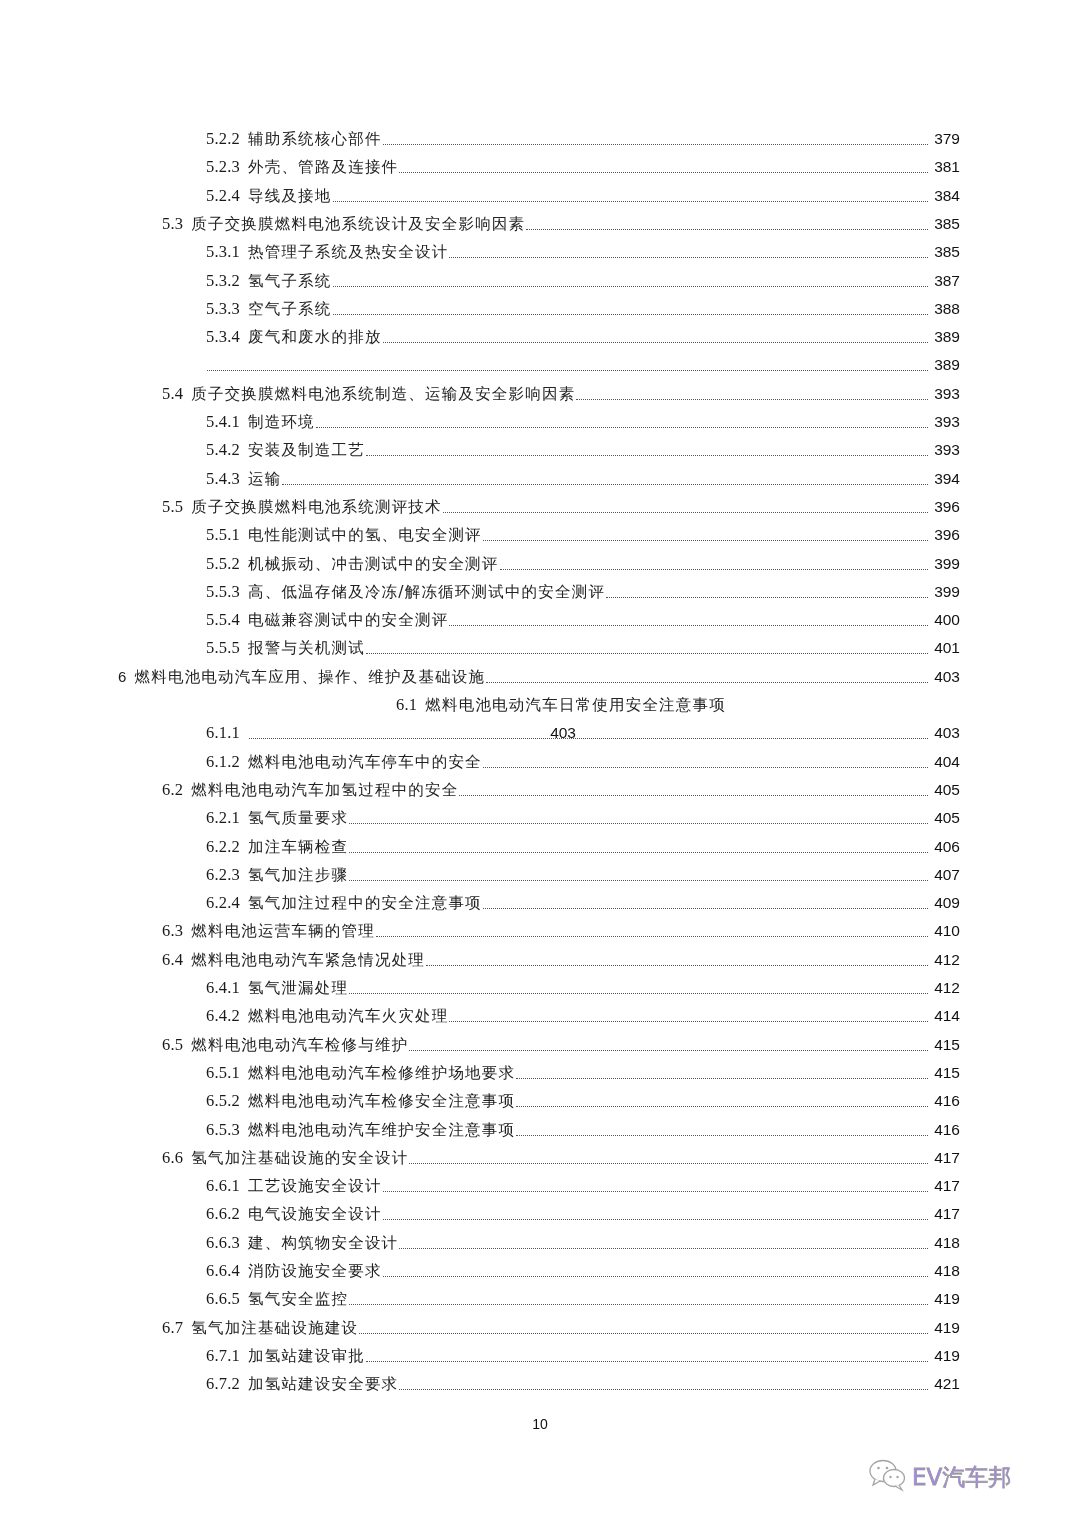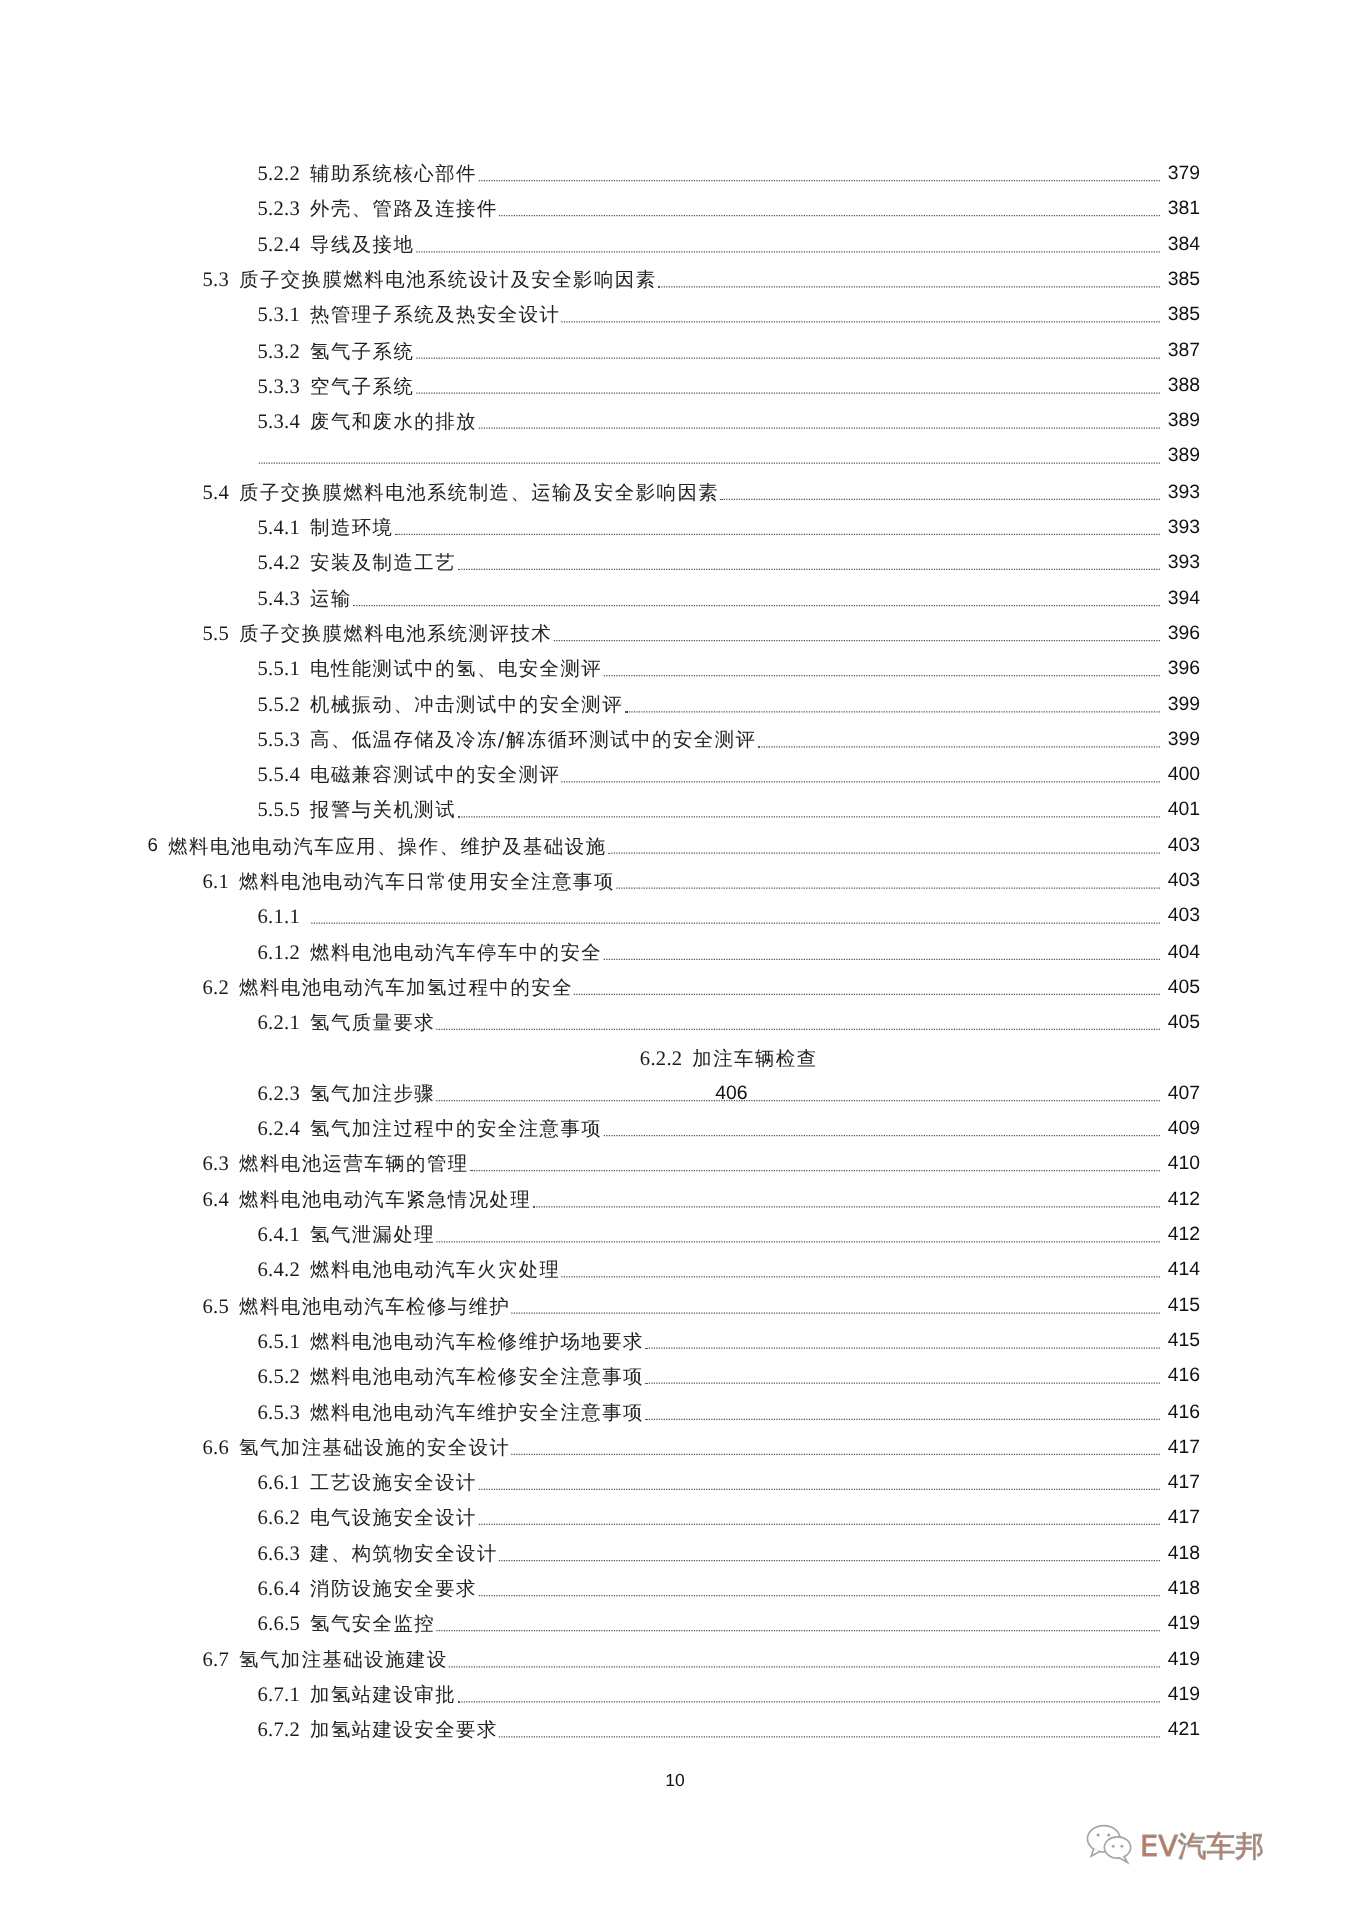--- a/index.html
+++ b/index.html
@@ -12,21 +12,21 @@
   .row .num { font-family: "Liberation Serif", serif; font-size: 16.5px; margin-right: 8px; letter-spacing: 0.2px; }
   .row.l1 .num { font-family: "Liberation Sans", sans-serif; font-size: 15px; }
   .row .title { font-family: "DejaVu Sans", sans-serif; font-size: 15.5px; letter-spacing: 1.2px; color: #222; }
   .row .dots { flex: 1; height: 28px; margin: 0 2px 0 1px; position: relative; }
   .row .dots::after { content: ""; position: absolute; left: 0; right: 0; bottom: 8px;
          border-bottom: 1.4px dotted #555; }
   .row .page { font-family: "Liberation Sans", sans-serif; font-size: 15.5px; width: 30px; text-align: right; color: #111; }
   .pagenum { position: absolute; top: 1416px; left: 520px; width: 40px; text-align: center;
              font-family: "Liberation Sans", sans-serif; font-size: 14px; color: #111; }
   .watermark { position: absolute; top: 1458px; left: 868px; display: flex; align-items: center; gap: 4px; opacity: 0.75; }
-  .watermark .wm-text { font-family: "DejaVu Sans", sans-serif; font-size: 23px; color: #c2410c;
+  .watermark .wm-text { font-family: "DejaVu Sans", sans-serif; font-size: 23px; color: #8b5cf6;
              -webkit-text-stroke: 0.8px #777; letter-spacing: 0px; }
 </style>
 </head>
 <body>
 
 <div class="toc" id="toc">
     <div class="row l3" style="top: 0px; padding-left: 206px; width: 754px; align-items: flex-end;">
       <span class="lead">
         <span class="num">5.2.2</span>
         <span class="title">辅助系统核心部件</span>
@@ -175,21 +175,21 @@
       <span class="page">401</span>
     </div>
     <div class="row l1" style="top: 537.7px; padding-left: 118px; width: 842px;">
       <span class="lead">
         <span class="num">6</span>
         <span class="title">燃料电池电动汽车应用、操作、维护及基础设施</span>
       </span>
       <span class="dots"></span>
       <span class="page">403</span>
     </div>
-    <div class="row l2" style="top: 566px; padding-left: 162px; width: 798px;">
+    <div class="row l2" style="top: 566px; padding-left: 162px; width: 798px; flex-direction: column;">
       <span class="lead">
         <span class="num">6.1</span>
         <span class="title">燃料电池电动汽车日常使用安全注意事项</span>
       </span>
       <span class="dots"></span>
       <span class="page">403</span>
     </div>
     <div class="row l3" style="top: 594.3px; padding-left: 206px; width: 754px;">
       <span class="lead">
         <span class="num">6.1.1</span>
@@ -214,21 +214,21 @@
       <span class="page">405</span>
     </div>
     <div class="row l3" style="top: 679.2px; padding-left: 206px; width: 754px;">
       <span class="lead">
         <span class="num">6.2.1</span>
         <span class="title">氢气质量要求</span>
       </span>
       <span class="dots"></span>
       <span class="page">405</span>
     </div>
-    <div class="row l3" style="top: 707.5px; padding-left: 206px; width: 754px; flex-direction: column;">
+    <div class="row l3" style="top: 707.5px; padding-left: 206px; width: 754px;">
       <span class="lead">
         <span class="num">6.2.2</span>
         <span class="title">加注车辆检查</span>
       </span>
       <span class="dots"></span>
       <span class="page">406</span>
     </div>
     <div class="row l3" style="top: 735.8px; padding-left: 206px; width: 754px;">
       <span class="lead">
         <span class="num">6.2.3</span>

